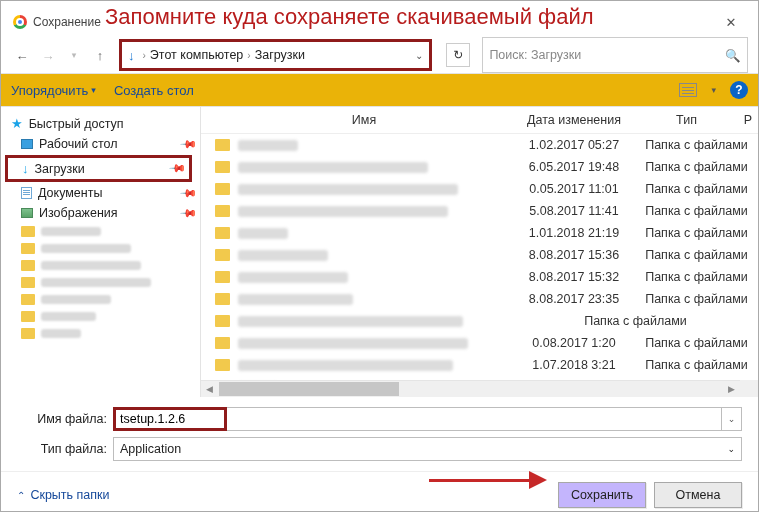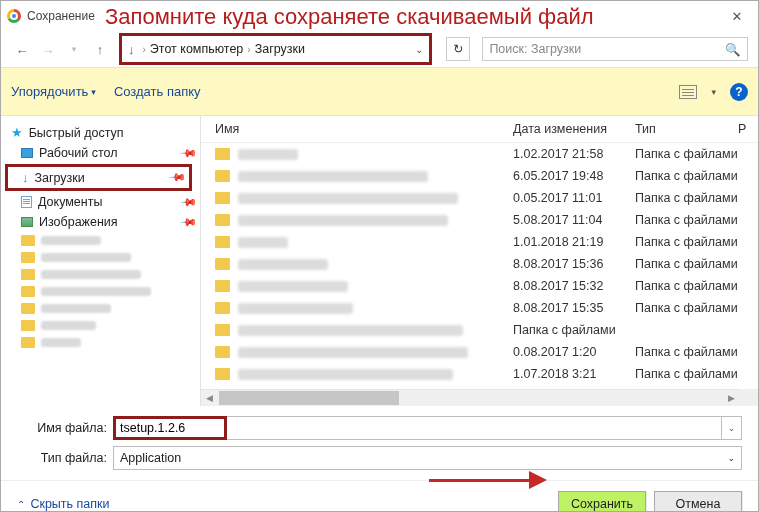--- a/index.html
+++ b/index.html
@@ -1,53 +1,53 @@
 <!DOCTYPE html>
 <html><head>
 <meta charset="utf-8">
 <style>
 * { box-sizing: border-box; margin: 0; padding: 0; font-family: "Segoe UI", Tahoma, sans-serif; }
 body { background: #fff; width: 759px; height: 512px; position: relative; border: 1px solid #aaa; }
-.titlebar { height: 30px; display: flex; align-items: center; padding: 0 6px; font-size: 12px; color: #444; }
+.titlebar { height: 30px; display: flex; align-items: center; padding: 0 12px; font-size: 12px; color: #444; margin-top: 6px; }
 .chrome-icon { width: 14px; height: 14px; margin-right: 6px; border-radius: 50%; background: conic-gradient(#ea4335 0 120deg,#34a853 120deg 240deg,#fbbc05 240deg 360deg); position: relative; }
 .chrome-icon::after { content:""; position:absolute; inset:3px; background:#4285f4; border-radius:50%; border:2px solid #fff; }
 .close-x { margin-left:auto; width:30px; text-align:center; color:#555; font-size:13px; cursor:default; }
 .annotation-top { position:absolute; left:104px; top:3px; color:#b71c1c; font-size:22px; font-weight:400; }
 .nav-row { height:36px; display:flex; align-items:center; padding:2px 10px; gap:4px; }
 .nav-btn { width:22px; height:22px; display:flex; align-items:center; justify-content:center; color:#555; font-size:13px; }
 .nav-btn.disabled { color:#bbb; }
 .breadcrumb-wrap { flex:0 0 auto; display:flex; align-items:center; border:3px solid #8f1b1b; height:32px; padding:0 6px; margin:0 4px; }
 .bc-arrow { color:#1976d2; font-size:13px; margin-right:4px; }
 .bc-sep { color:#888; margin:0 4px; font-size:10px; }
 .bc-item { font-size:12.5px; color:#222; }
 .bc-drop { color:#555; font-size:10px; margin-left:110px; }
 .refresh-btn { width:24px; height:24px; border:1px solid #ccc; display:flex; align-items:center; justify-content:center; font-size:12px; color:#333; margin-left:6px; }
-.searchbox { flex:1; margin-left:8px; border:1px solid #ccc; height:24px; display:flex; align-items:center; padding:0 6px; font-size:12.5px; color:#888; justify-content:space-between; }
-.toolbar { height:49px; background:#fef9c3; border-top:1px solid #e3e3e3; border-bottom:1px solid #e3e3e3; display:flex; align-items:center; padding:16px 10px; gap:18px; font-size:13px; }
+.searchbox { flex:1; margin-left:8px; border:1px solid #ccc; height:36px; display:flex; align-items:center; padding:0 6px; font-size:12.5px; color:#888; justify-content:space-between; }
+.toolbar { height:34px; background:#eab308; border-top:1px solid #e3e3e3; border-bottom:1px solid #e3e3e3; display:flex; align-items:center; padding:16px 10px; gap:18px; font-size:13px; }
 .toolbar .link { color:#16499a; display:flex; align-items:center; gap:3px; }
 .toolbar-right { margin-left:auto; display:flex; gap:14px; align-items:center; color:#16499a; }
 .view-icon { width:18px; height:14px; border:1px solid #888; position:relative; }
 .view-icon::before { content:""; position:absolute; left:2px; right:2px; top:3px; height:1px; background:#888; box-shadow:0 3px 0 #888,0 6px 0 #888; }
 .help-icon { width:18px; height:18px; border-radius:50%; background:#0a64c7; color:#fff; display:flex; align-items:center; justify-content:center; font-size:12px; font-weight:bold; }
 .main { display:flex; height:290px; }
 .sidebar { width:200px; border-right:1px solid #e3e3e3; padding-top:6px; overflow:hidden; }
 .side-item { display:flex; align-items:center; gap:6px; padding:3px 4px 3px 20px; font-size:12.5px; color:#222; }
 .side-item.group { padding-left:10px; }
 .star-icon { color:#1aa3e8; font-size:13px; }
 .pin { margin-left:auto; color:#bcbcbc; font-size:11px; transform:rotate(45deg); }
 .side-highlight { border:3px solid #8f1b1b; margin:1px 8px 1px 4px; }
 .desktop-icon { width:12px; height:10px; background:#3aa0e0; border:1px solid #2a7bb0; }
 .dl-icon { color:#1aa3e8; font-size:13px; }
 .doc-icon { width:11px; height:12px; border:1px solid #6fa8d6; background:#fff; position:relative; }
 .doc-icon::before{content:"";position:absolute;left:1px;right:1px;top:2px;height:1px;background:#6fa8d6;box-shadow:0 2px 0 #6fa8d6,0 4px 0 #6fa8d6;}
 .pic-icon { width:12px; height:10px; background:linear-gradient(#7ec28e,#5aa469); border:1px solid #4a8a59; }
 .blur-item { display:flex; align-items:center; gap:6px; padding:3px 4px 3px 20px; }
 .blur-folder { width:14px; height:11px; background:#f2c94c; border-radius:1px; }
 .blur-text { height:9px; background:#dadada; border-radius:3px; filter:blur(1px); }
-.filelist { flex:1; position:relative; overflow:hidden; }
+.filelist { flex:1; position:relative; overflow:hidden;text-align:center; }
 .fl-header { display:flex; padding:6px 0 6px 14px; font-size:12.5px; color:#333; border-bottom:1px solid #eee; }
 .fl-header .col { }
 .col-name { flex:0 0 298px; }
 .col-date { flex:0 0 122px; }
 .col-type { flex:1; }
 .col-p { flex:0 0 20px; }
 .fl-row { display:flex; align-items:center; padding:1px 0 1px 14px; font-size:12.5px; color:#333; height:22px; }
 .fl-folder { width:15px; height:12px; background:#f2c94c; border-radius:1px; margin-right:8px; flex-shrink:0; }
 .fl-name-blur { height:11px; background:#dcdcdc; border-radius:3px; filter:blur(1.5px); }
 .scrollbar-h { position:absolute; bottom:0; left:0; right:18px; height:17px; background:#f0f0f0; border-top:1px solid #e5e5e5; display:flex; align-items:center; }
@@ -61,21 +61,21 @@
 .filename-highlighted { border:none; outline:none; font-size:12.5px; width:100px; background:transparent; }
 .filename-rest { flex:1; border:1px solid #bdbdbd; border-left:none; height:24px; }
 .filename-drop { width:20px; border:1px solid #bdbdbd; border-left:none; height:24px; display:flex; align-items:center; justify-content:center; font-size:9px; color:#555; }
 .filetype-select { flex:1; border:1px solid #bdbdbd; height:24px; padding:0 6px; font-size:12.5px; color:#222; background:#fff; display:flex; align-items:center; justify-content:space-between; }
 .footer { display:flex; align-items:center; padding:10px 16px; border-top:1px solid #eee; }
 .hide-folders { display:flex; align-items:center; gap:5px; font-size:12.5px; color:#16499a; }
 .arrow-annot { position:absolute; left:428px; top:470px; display:flex; align-items:center; }
 .arrow-line { width:100px; height:3px; background:#c62828; }
 .arrow-head { width:0; height:0; border-top:9px solid transparent; border-bottom:9px solid transparent; border-left:18px solid #c62828; }
 .btn { min-width:88px; height:26px; border:1px solid #a8a8a8; background:#eaeaea; font-size:12.5px; color:#222; display:flex; align-items:center; justify-content:center; margin-left:8px; box-shadow:1px 1px 0 rgba(0,0,0,0.08); }
-.btn.primary { background:#bef264; }
+.btn.primary { background:#c4b5fd; }
 .spacer { flex:1; }
 </style>
 </head>
 <body>
 
 <div class="titlebar">
   <span class="chrome-icon"></span>
   <span>Сохранение</span>
   <span class="close-x">✕</span>
 </div>
@@ -103,21 +103,21 @@
     <span>Поиск: Загрузки</span>
     <span style="color:#666;">🔍</span>
   </div>
 </div>
 
 <div class="toolbar">
   <span class="link">
     <span>Упорядочить</span>
     <span style="font-size:9px;">▾</span>
   </span>
-  <span class="link">Создать папку</span>
+  <span class="link">Создать стол</span>
   <div class="toolbar-right">
     <span class="view-icon"></span>
     <span style="font-size:9px;color:#555;">▾</span>
     <span class="help-icon">?</span>
   </div>
 </div>
 
 <div class="main">
   <div class="sidebar">
     <div class="side-item group">
@@ -182,21 +182,21 @@
       <span class="col col-date">Дата изменения</span>
       <span class="col col-type">Тип</span>
       <span class="col col-p">Р</span>
     </div>
     <div id="rows-container">
         <div class="fl-row">
           <div class="col-name" style="display:flex;align-items:center;">
             <span class="fl-folder"></span>
             <span class="fl-name-blur" style="width:60px;"></span>
           </div>
-          <div class="col-date">1.02.2017 21:58</div>
+          <div class="col-date">1.02.2017 05:27</div>
           <div class="col-type">Папка с файлами</div>
         </div>
         <div class="fl-row">
           <div class="col-name" style="display:flex;align-items:center;">
             <span class="fl-folder"></span>
             <span class="fl-name-blur" style="width:190px;"></span>
           </div>
           <div class="col-date">6.05.2017 19:48</div>
           <div class="col-type">Папка с файлами</div>
         </div>
@@ -206,21 +206,21 @@
             <span class="fl-name-blur" style="width:220px;"></span>
           </div>
           <div class="col-date">0.05.2017 11:01</div>
           <div class="col-type">Папка с файлами</div>
         </div>
         <div class="fl-row">
           <div class="col-name" style="display:flex;align-items:center;">
             <span class="fl-folder"></span>
             <span class="fl-name-blur" style="width:210px;"></span>
           </div>
-          <div class="col-date">5.08.2017 11:04</div>
+          <div class="col-date">5.08.2017 11:41</div>
           <div class="col-type">Папка с файлами</div>
         </div>
         <div class="fl-row">
           <div class="col-name" style="display:flex;align-items:center;">
             <span class="fl-folder"></span>
             <span class="fl-name-blur" style="width:50px;"></span>
           </div>
           <div class="col-date">1.01.2018 21:19</div>
           <div class="col-type">Папка с файлами</div>
         </div>
@@ -238,21 +238,21 @@
             <span class="fl-name-blur" style="width:110px;"></span>
           </div>
           <div class="col-date">8.08.2017 15:32</div>
           <div class="col-type">Папка с файлами</div>
         </div>
         <div class="fl-row">
           <div class="col-name" style="display:flex;align-items:center;">
             <span class="fl-folder"></span>
             <span class="fl-name-blur" style="width:115px;"></span>
           </div>
-          <div class="col-date">8.08.2017 15:35</div>
+          <div class="col-date">8.08.2017 23:35</div>
           <div class="col-type">Папка с файлами</div>
         </div>
         <div class="fl-row">
           <div class="col-name" style="display:flex;align-items:center;">
             <span class="fl-folder"></span>
             <span class="fl-name-blur" style="width:225px;"></span>
           </div>
           <div class="col-type">Папка с файлами</div>
         </div>
         <div class="fl-row">

